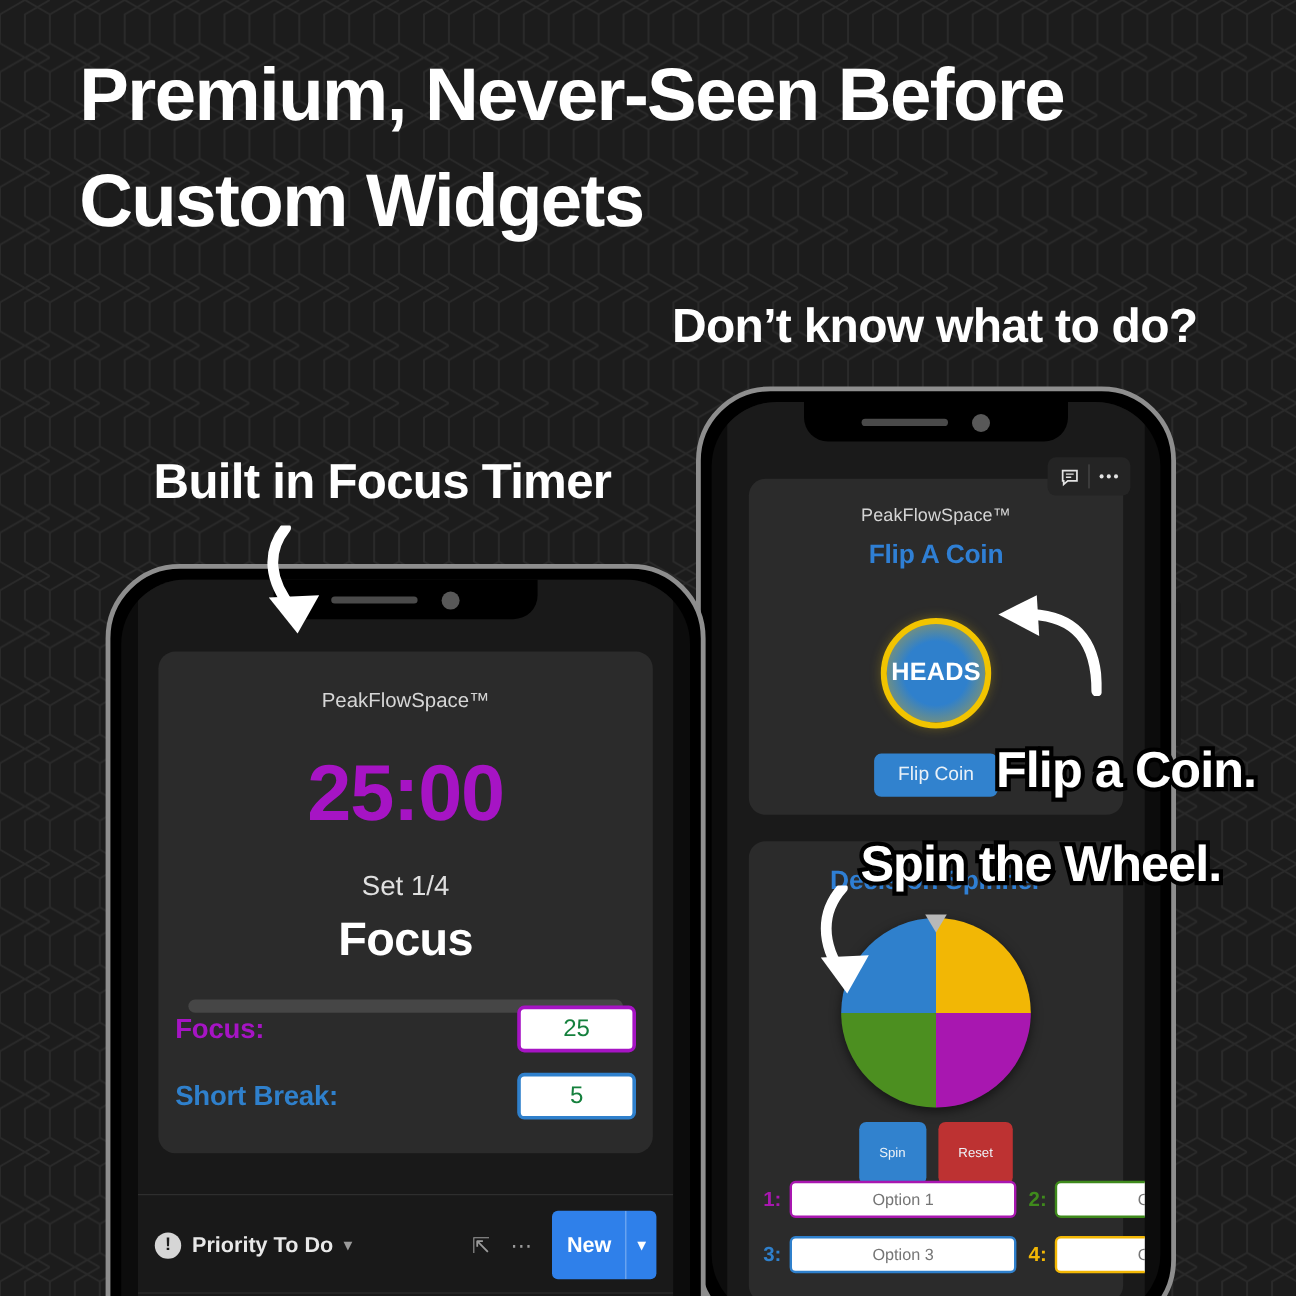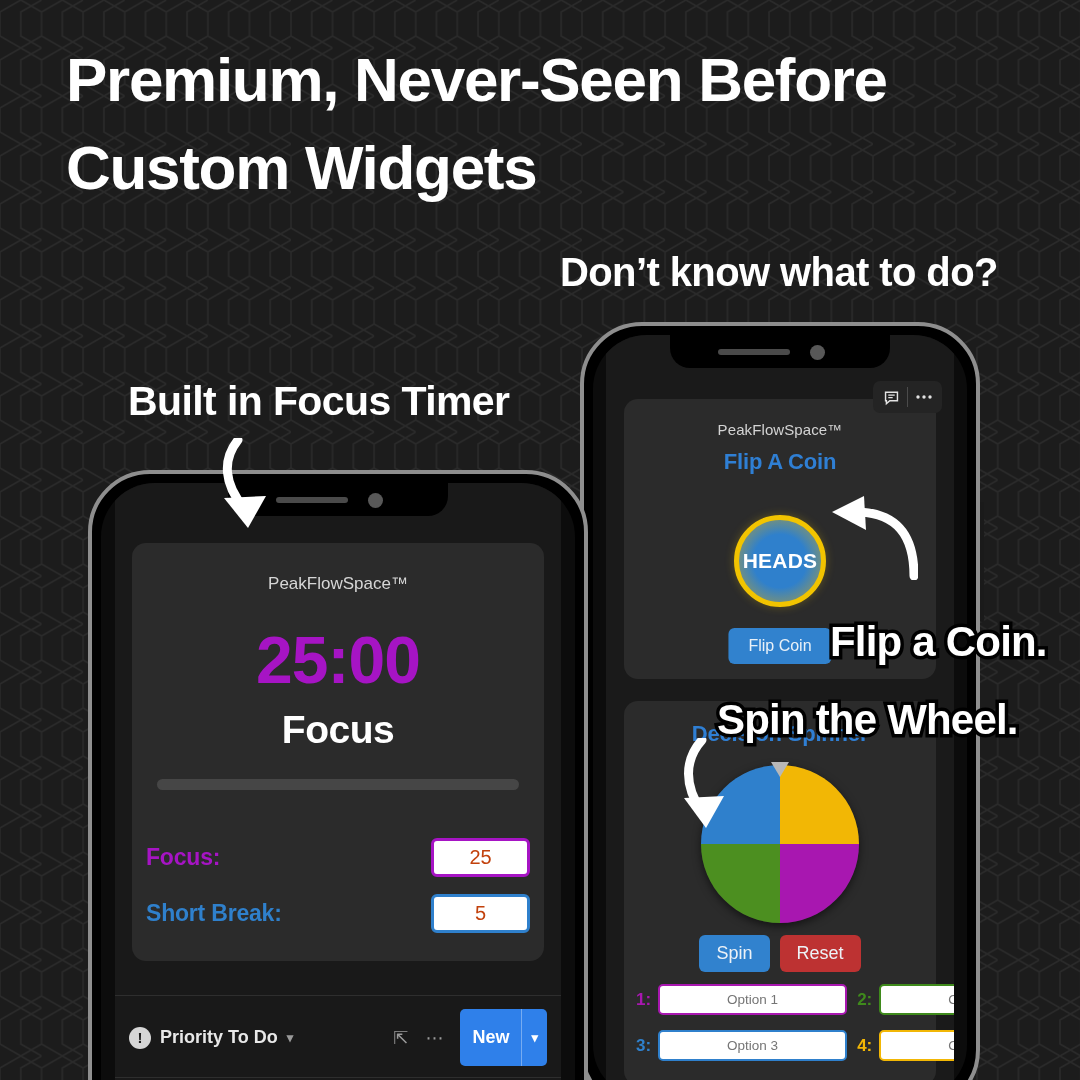--- a/index.html
+++ b/index.html
@@ -138,22 +138,22 @@
     position:absolute; left:50%; top:-3px; transform:translateX(-50%);
     width:0; height:0;
     border-left:9px solid transparent; border-right:9px solid transparent;
     border-top:15px solid #b8b8b8;
   }
   .wheel-btns {
     position:absolute; left:0; right:0; top:234px;
     display:flex; justify-content:center; gap:10px;
   }
   .wheel-btns button {
-    border:none; border-radius:6px; padding:8px 17px;
-    font-size:18px; color:#edf2f7; cursor:pointer;
+    border:none; border-radius:6px; padding:20px 17px;
+    font-size:11px; color:#edf2f7; cursor:pointer;
     font-family:"Liberation Sans", sans-serif;
   }
   .btn-spin  { background:#3182ce; }
   .btn-reset { background:#bd3232; }
 
   .opt-grid {
     position:absolute; left:12px; right:12px; top:283px;
     display:grid; grid-template-columns:1fr 1fr; gap:15px 10px;
   }
   .opt-row { display:flex; align-items:center; gap:7px; }
@@ -192,21 +192,21 @@
   }
 
   .settings { position:absolute; left:0; right:0; top:355px; }
   .set-row {
     display:flex; align-items:center; justify-content:space-between;
     padding:0 31px; margin-bottom:17px;
   }
   .set-label { font-size:23px; font-weight:700; letter-spacing:-0.2px; }
   .set-input {
     width:99px; background:#fff; border-radius:6px;
-    text-align:center; font-size:20px; color:#c2410c; padding:5px 0;
+    text-align:center; font-size:20px; color:#15803d; padding:5px 0;
     border:3px solid #2f80cc; font-family:"Liberation Sans", sans-serif;
   }
   .set-input.magenta { border-color:#a614c4; }
 
   
   .db-toolbar {
     position:absolute; left:0; right:0; top:512px;
     border-top:1px solid #2e2e2e;
   }
   .db-head {
@@ -365,20 +365,21 @@
 
 <div class="phone" id="phone-left">
   <div class="bezel">
     <div class="body">
 
       <div class="screen">
 
         <div id="timer-card">
           <div class="timer-brand">PeakFlowSpace™</div>
           <div class="timer-time">25:00</div>
+          <div class="timer-set">Set 1/4</div>
           <div class="timer-phase">Focus</div>
           <div class="timer-progress"></div>
         </div>
 
         <div class="settings">
           <div class="set-row">
             <span class="set-label c-purple" style="color:#a614c4;">Focus:</span>
             <input class="set-input magenta" type="text" readonly="" value="25" style="">
           </div>
           <div class="set-row">

